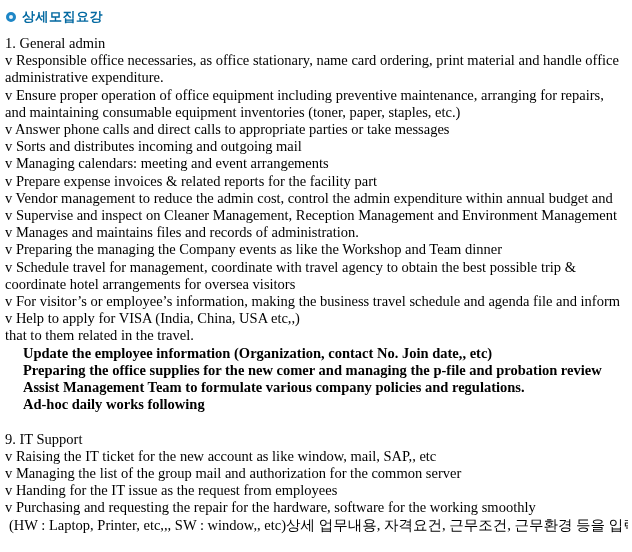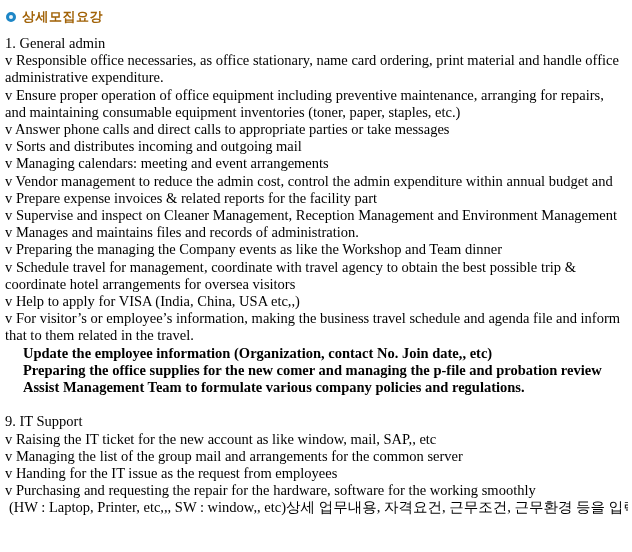--- a/index.html
+++ b/index.html
@@ -49,47 +49,48 @@
   }
   .indent-0 { padding-left: 0; }
   .indent-1 { padding-left: 18px; font-weight: bold; }
   .indent-2 { padding-left: 4px; }
   .section-gap { height: 17.2px; }
 </style>
 </head>
 <body>
 
 <div class="page">
-  <div class="header" style="color: #a16207;">
+  <div class="header" style="color: #0369a1;">
     <span class="bullet-icon"></span>
     <span class="header-title">상세모집요강</span>
   </div>
   <div class="doc" style="color: rgb(0, 0, 0);">
       <div class="line heading indent-0">1. General admin</div>
       <div class="line indent-0">v Responsible office necessaries, as office stationary, name card ordering, print material and handle office</div>
       <div class="line indent-0">administrative expenditure.</div>
       <div class="line indent-0">v Ensure proper operation of office equipment including preventive maintenance, arranging for repairs,</div>
       <div class="line indent-0">and maintaining consumable equipment inventories (toner, paper, staples, etc.)</div>
       <div class="line indent-0">v Answer phone calls and direct calls to appropriate parties or take messages</div>
       <div class="line indent-0">v Sorts and distributes incoming and outgoing mail</div>
       <div class="line indent-0">v Managing calendars: meeting and event arrangements</div>
+      <div class="line indent-0">v Prepare expense invoices &amp; related reports for the facility part</div>
       <div class="line indent-0">v Vendor management to reduce the admin cost, control the admin expenditure within annual budget and</div>
-      <div class="line indent-0">v Prepare expense invoices &amp; related reports for the facility part</div>
       <div class="line indent-0">v Supervise and inspect on Cleaner Management, Reception Management and Environment Management</div>
       <div class="line indent-0">v Manages and maintains files and records of administration.</div>
       <div class="line indent-0">v Preparing the managing the Company events as like the Workshop and Team dinner</div>
       <div class="line indent-0">v Schedule travel for management, coordinate with travel agency to obtain the best possible trip &amp;</div>
       <div class="line indent-0">coordinate hotel arrangements for oversea visitors</div>
+      <div class="line indent-0">v For visitor’s or employee’s information, making the business travel schedule and agenda file and inform</div>
       <div class="line indent-0">v Help to apply for VISA (India, China, USA etc,,)</div>
-      <div class="line indent-0">v For visitor’s or employee’s information, making the business travel schedule and agenda file and inform</div>
       <div class="line indent-0">that to them related in the travel.</div>
       <div class="line indent-1">Update the employee information (Organization, contact No. Join date,, etc)</div>
       <div class="line indent-1">Preparing the office supplies for the new comer and managing the p-file and probation review</div>
       <div class="line indent-1">Assist Management Team to formulate various company policies and regulations.</div>
+      <div class="line indent-1">Ad-hoc daily works following</div>
       <div class="section-gap"></div>
       <div class="line heading indent-0">9. IT Support</div>
       <div class="line indent-0">v Raising the IT ticket for the new account as like window, mail, SAP,, etc</div>
-      <div class="line indent-0">v Managing the list of the group mail and arrangements for the common server</div>
+      <div class="line indent-0">v Managing the list of the group mail and authorization for the common server</div>
       <div class="line indent-0">v Handing for the IT issue as the request from employees</div>
       <div class="line indent-0">v Purchasing and requesting the repair for the hardware, software for the working smoothly</div>
       <div class="line indent-2">(HW : Laptop, Printer, etc,,, SW : window,, etc)상세 업무내용, 자격요건, 근무조건, 근무환경 등을 입력해 주세요.</div>
     </div>
 </div>
 
 </body></html>

